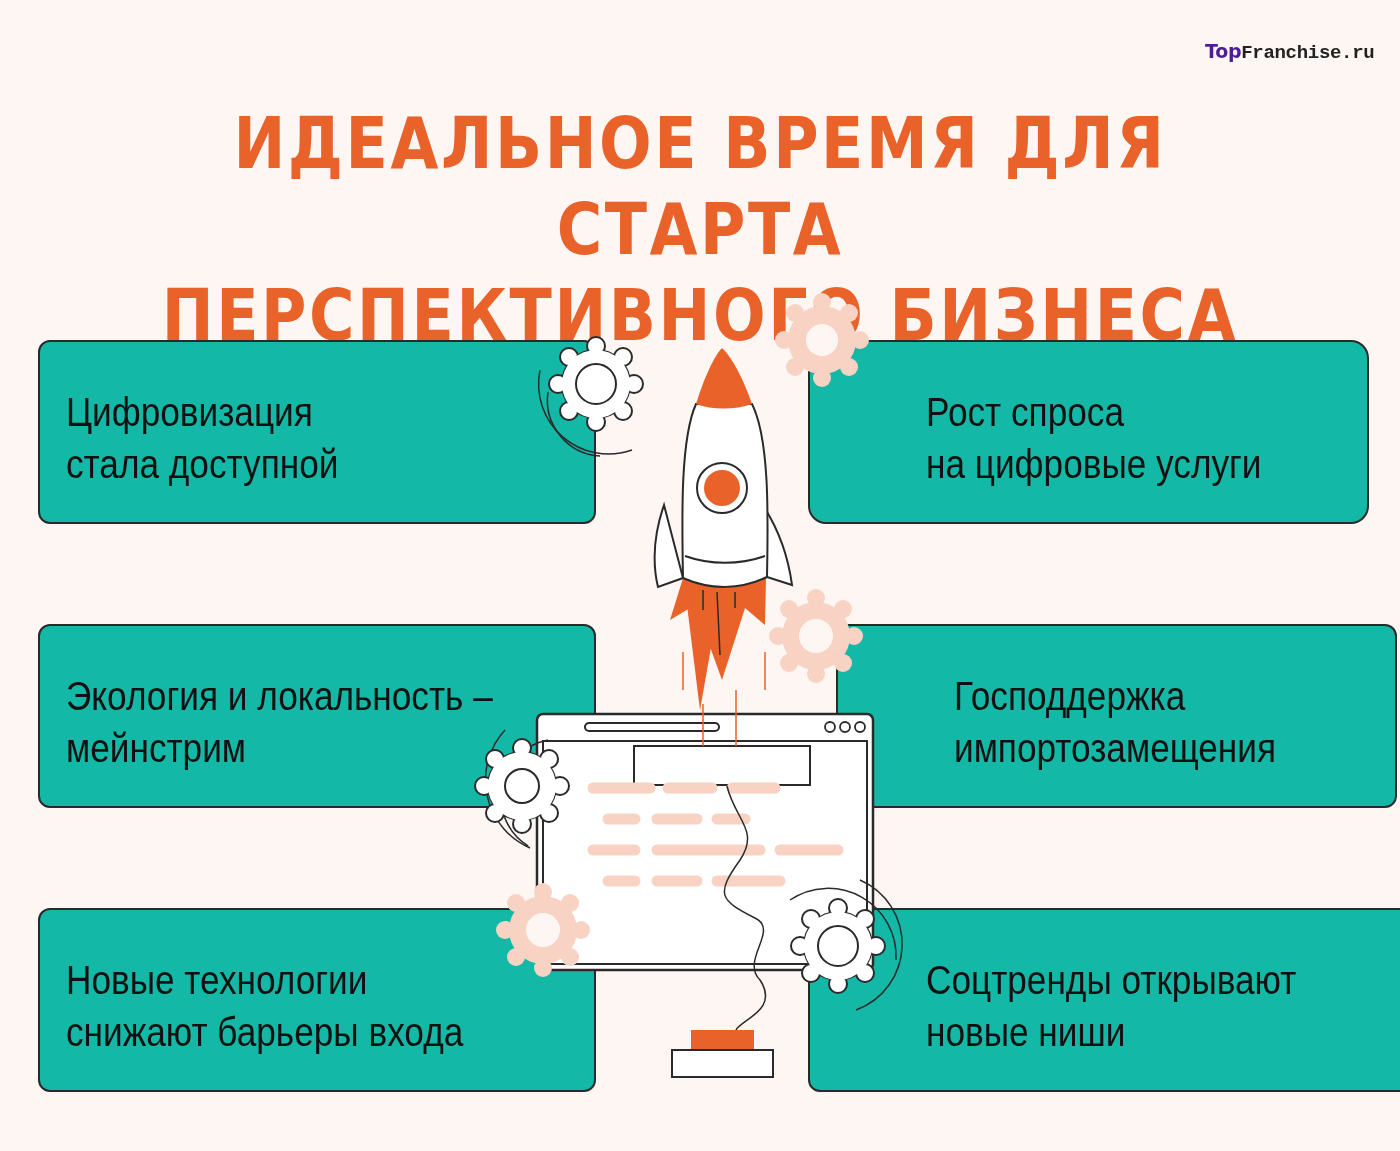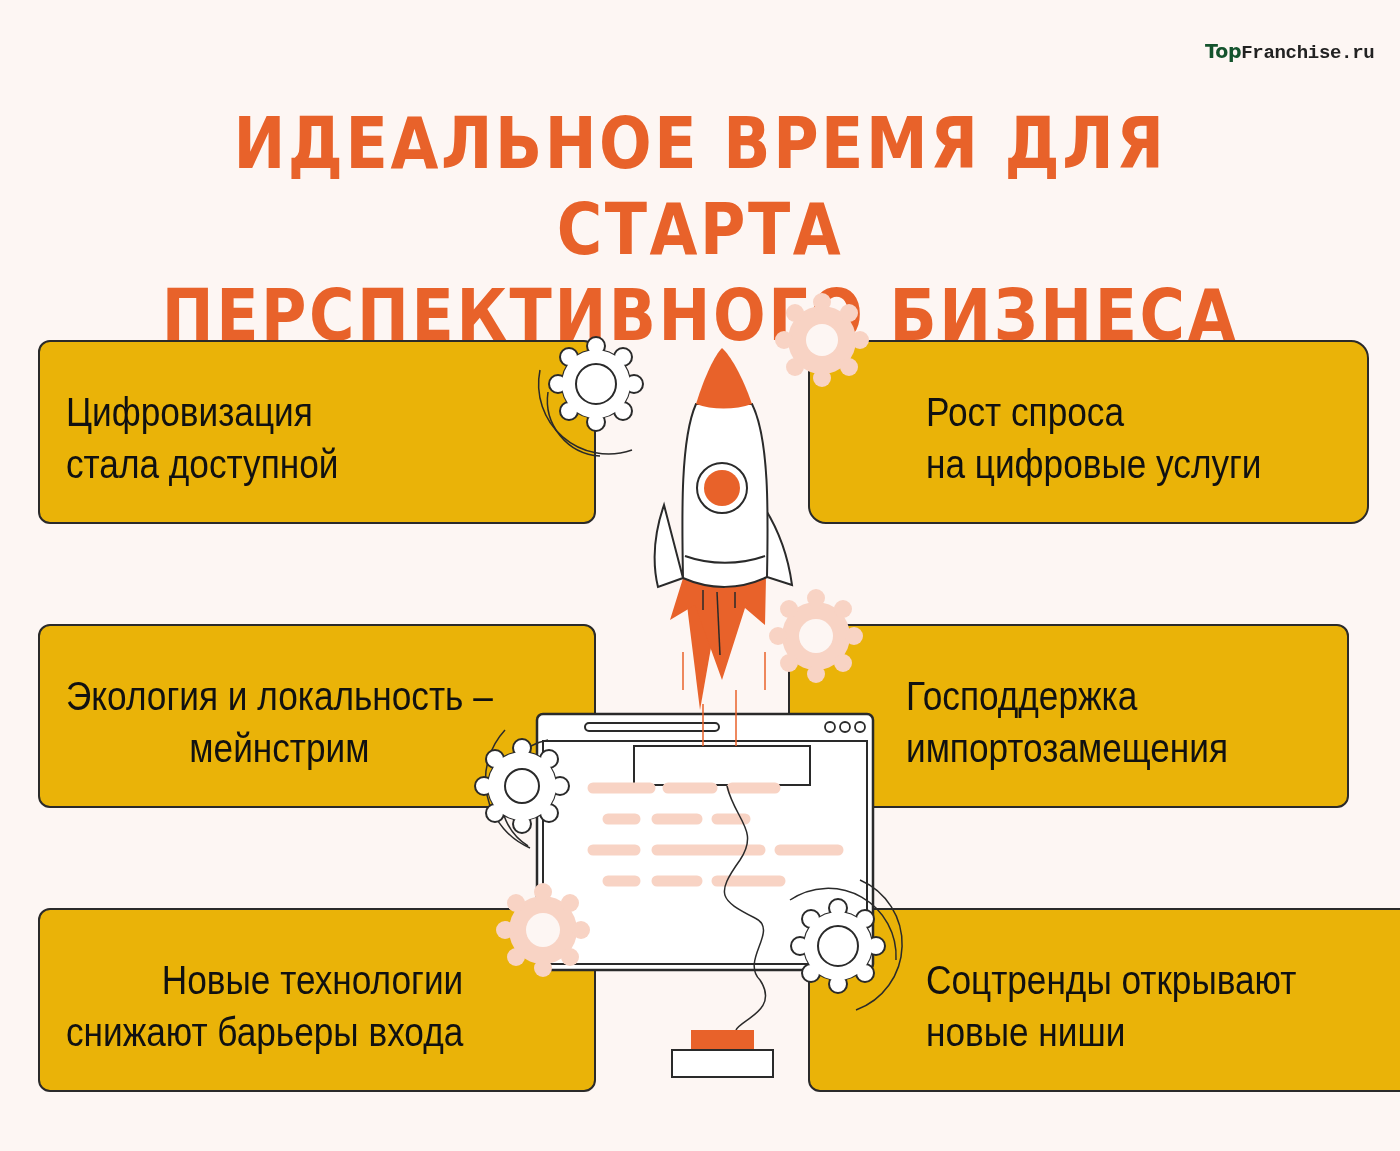--- a/index.html
+++ b/index.html
@@ -1,21 +1,21 @@
 <!DOCTYPE html>
 <html><head>
 <meta charset="utf-8">
 <style>
   html, body { margin:0; padding:0; }
   body { width:1400px; height:1151px; background:#fdf6f3; position:relative; overflow:hidden; font-family:"Liberation Sans", sans-serif; }
   .brand { position:absolute; left:1205px; top:40px; font-family:"DejaVu Sans", sans-serif; font-weight:bold; font-size:19px; letter-spacing:-0.3px; }
-  .brand .a { color:#14532d;text-align:right; }
+  .brand .a { color:#4c1d95;text-align:right; }
   .brand .b { color:#222;font-family:Liberation Mono, monospace; }
   .title { position:absolute; left:0; top:100px; width:1400px; text-align:center; color:#e8622a; font-family:"DejaVu Sans", sans-serif; font-weight:bold; font-size:72px; line-height:86px; transform:scaleX(0.86); transform-origin:center; letter-spacing:3px; }
-  .card { position:absolute; width:558px; height:184px; border:2px solid #2a2a2a; border-radius:12px; box-sizing:border-box; background:#eab308; }
+  .card { position:absolute; width:558px; height:184px; border:2px solid #2a2a2a; border-radius:12px; box-sizing:border-box; background:#14b8a6; }
   .card .txt { position:absolute; top:44px; left:26px; font-family:"Liberation Sans", sans-serif; font-size:40px; line-height:52px; color:#111; transform:scaleX(0.88); transform-origin:left; white-space:nowrap; }
   .card.right .txt { left:116px; }
   svg.art { position:absolute; left:0; top:0; }
 </style>
 </head>
 <body>
 
 <div class="brand">
   <span class="a">Top</span><span class="b">Franchise.ru</span>
 </div>
@@ -30,33 +30,33 @@
       <div>Цифровизация</div>
       <div>стала доступной</div>
     </div>
 </div>
 <div class="card right" style="left:808px; top:340px; width:561px;border-radius:18px;">
   <div class="txt">
       <div>Рост спроса</div>
       <div>на цифровые услуги</div>
     </div>
 </div>
-<div class="card left" style="left:38px; top:624px;text-align:center;">
+<div class="card left" style="left:38px; top:624px;">
   <div class="txt">
       <div>Экология и локальность –</div>
       <div>мейнстрим</div>
     </div>
 </div>
-<div class="card right" style="left:788px; top:624px; width:561px;">
+<div class="card right" style="left:836px; top:624px; width:561px;">
   <div class="txt">
       <div>Господдержка</div>
       <div>импортозамещения</div>
     </div>
 </div>
-<div class="card left" style="left:38px; top:908px;text-align:right;">
+<div class="card left" style="left:38px; top:908px;">
   <div class="txt">
       <div>Новые технологии</div>
       <div>снижают барьеры входа</div>
     </div>
 </div>
 <div class="card right" style="left:808px; top:908px; width:619px;">
   <div class="txt">
       <div>Соцтренды открывают</div>
       <div>новые ниши</div>
     </div>

